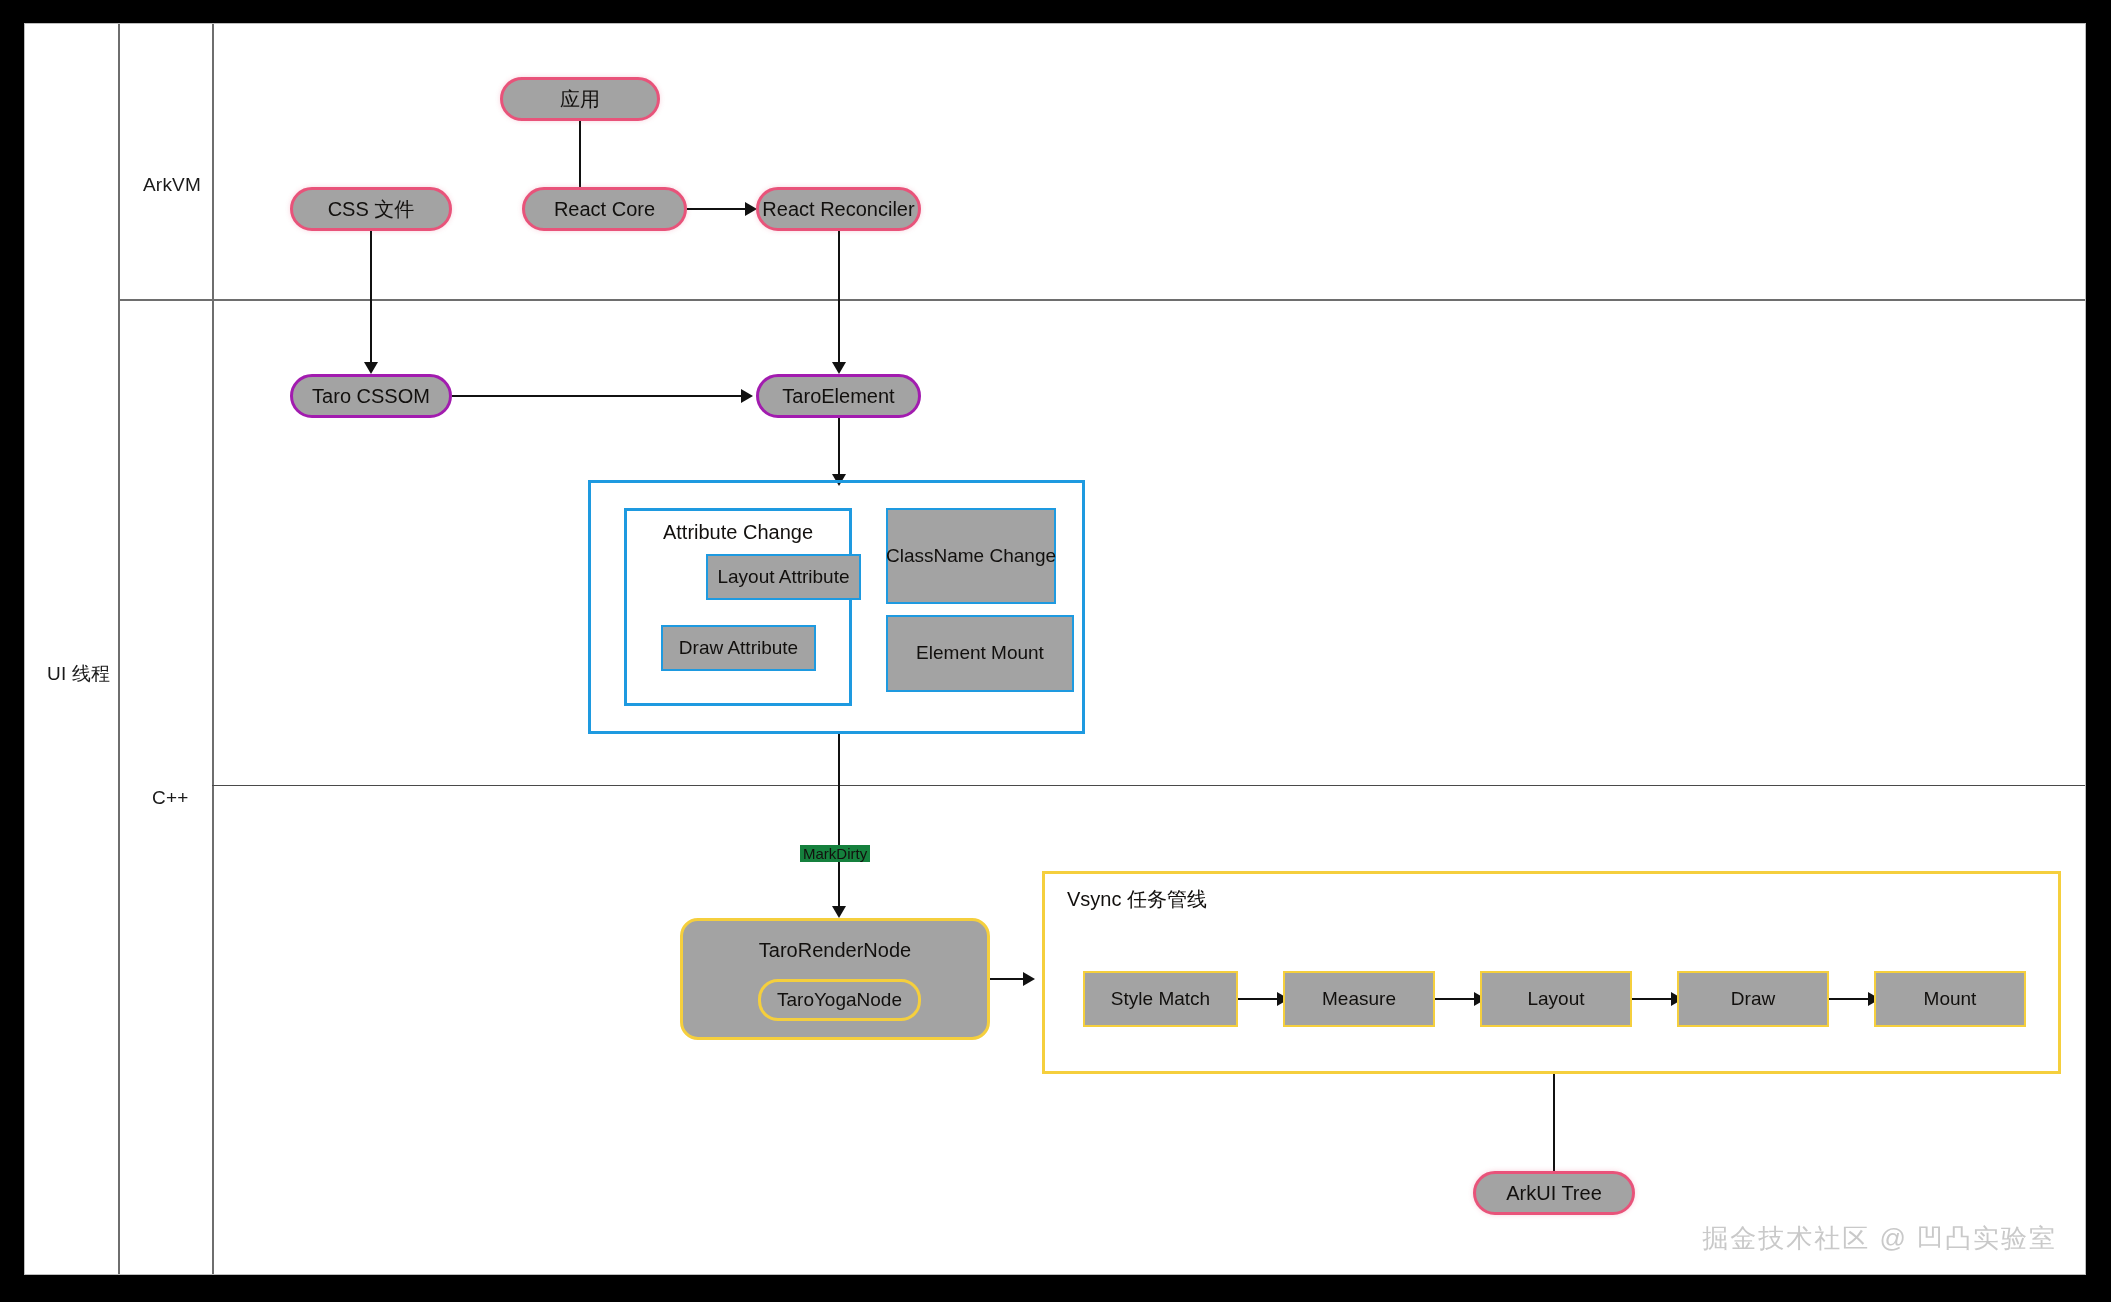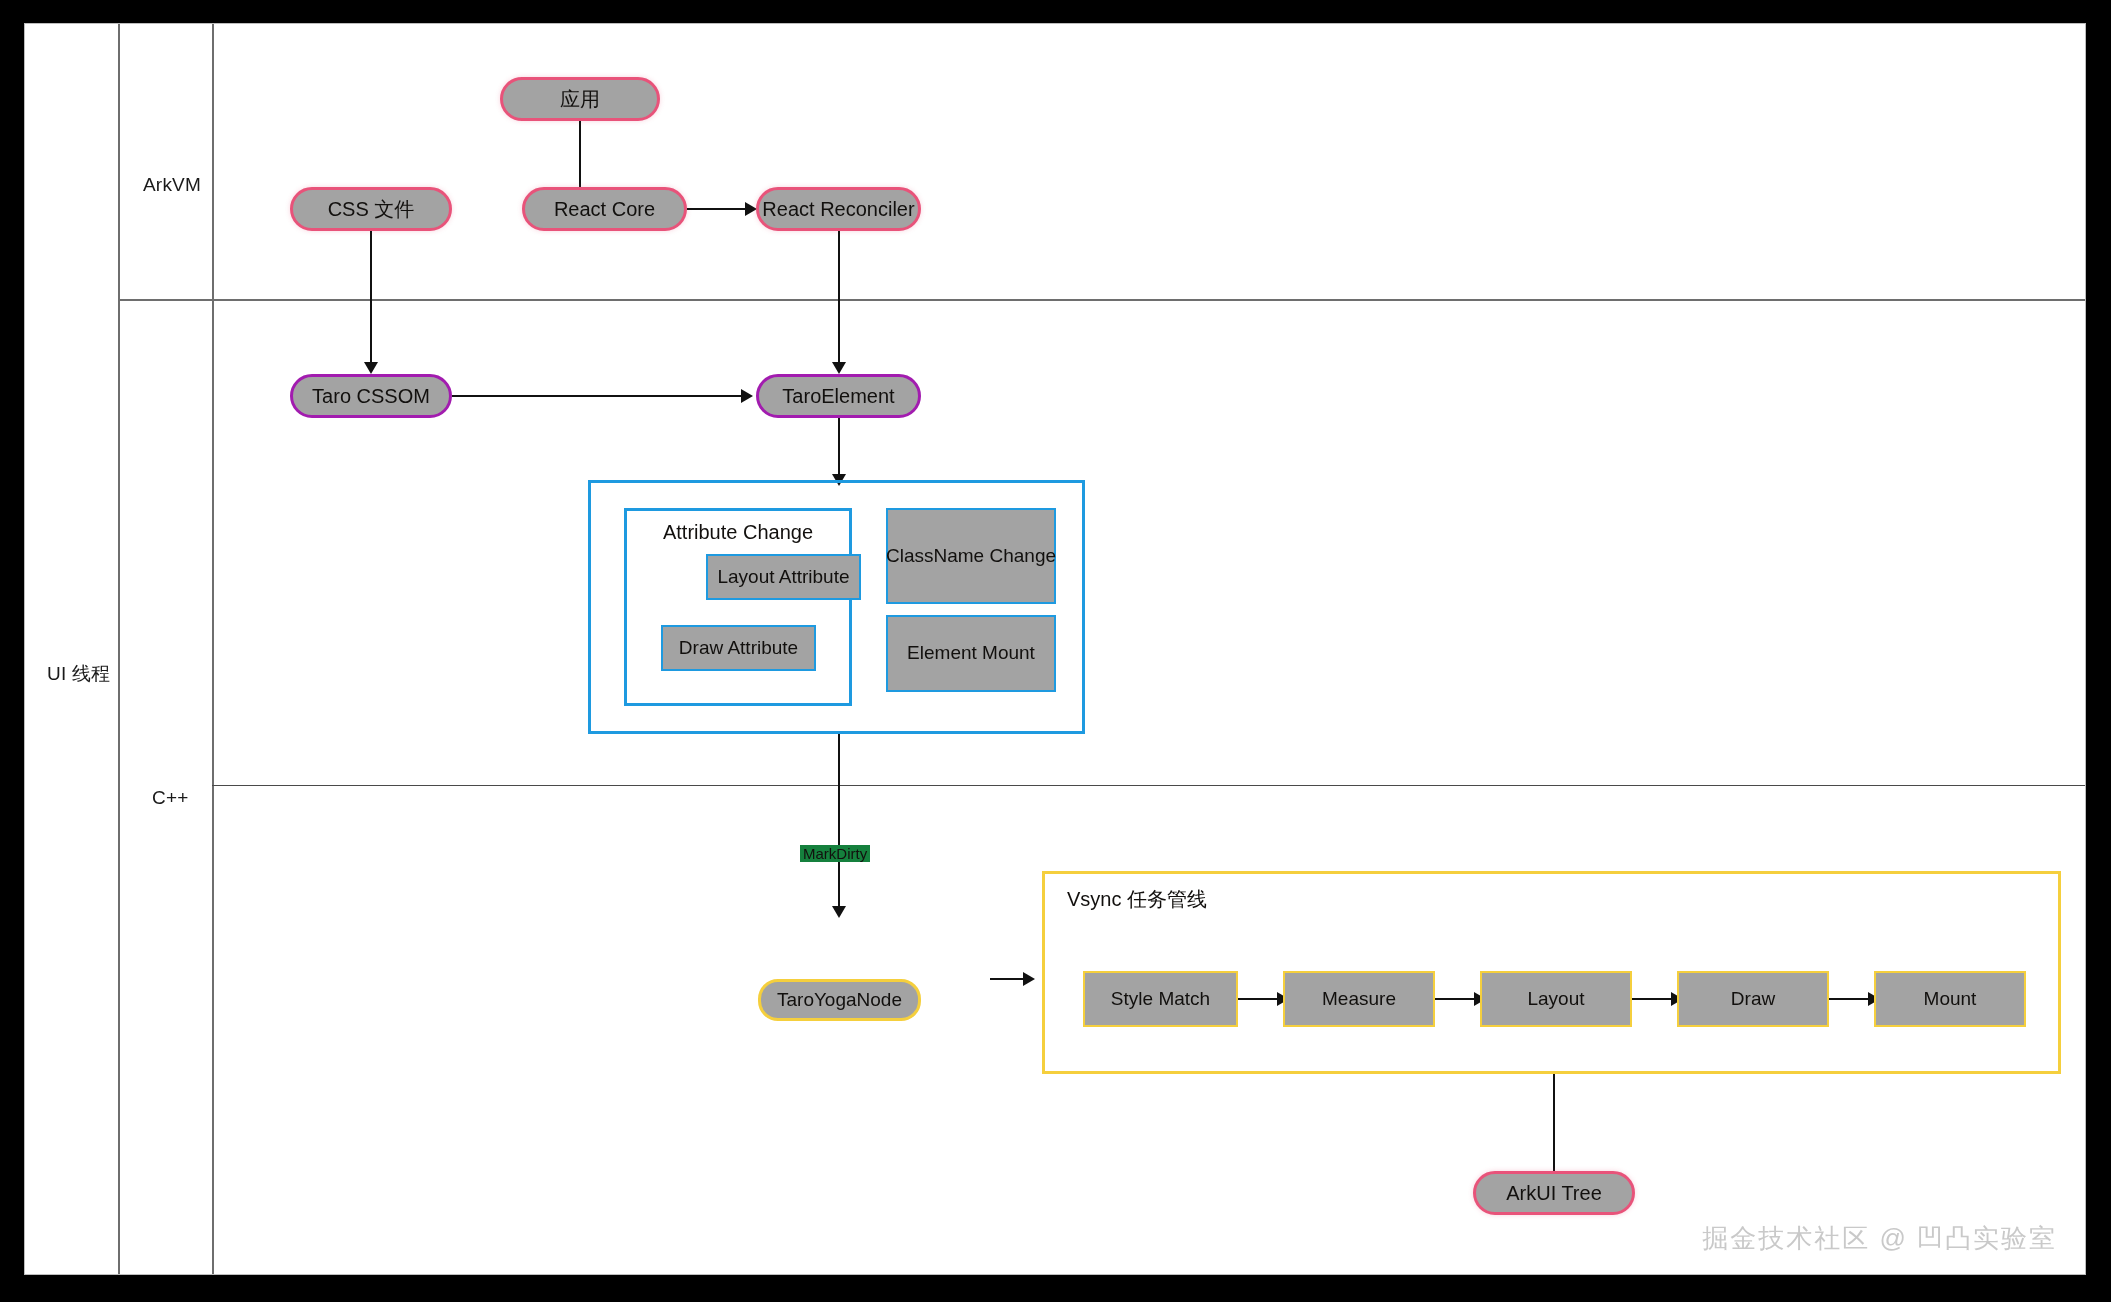--- a/index.html
+++ b/index.html
@@ -206,26 +206,29 @@
     <div class="group blue-inner" style="left:599px; top:484px; width:228px; height:198px;">
       <div class="group-title center" style="top:10px;">Attribute Change</div>
     </div>
 
     <div class="node blue-rect-thin" style="left:636px; top:530px; width:155px; height:46px; font-size:19px;margin-left:45px;">Layout Attribute</div>
 
     <div class="node blue-rect-thin" style="left:636px; top:601px; width:155px; height:46px; font-size:19px;">Draw Attribute</div>
 
     <div class="node blue-rect-thin" style="left:861px; top:484px; width:170px; height:96px; font-size:19px;">ClassName Change</div>
 
-    <div class="node blue-rect-thin" style="left:861px; top:591px; width:170px; height:77px; font-size:19px;">Element Mount</div>
+    <div class="node blue-rect-thin" style="left:861px; top:591px; width:188px; height:77px; font-size:19px;">Element Mount</div>
 
     <div class="conn v" style="left:813px; top:710px; height:178px;"></div>
     <div class="edge-label" style="left:775px; top:821px;">MarkDirty</div>
     <div class="arrowhead down" style="left:807px; top:882px;"></div>
 
+    <div class="node yellow" style="left:655px; top:894px; width:310px; height:122px; display:block;">
+      <div class="group-title center" style="top:17px;">TaroRenderNode</div>
+    </div>
 
     <div class="node yellow-pill" style="left:733px; top:955px; width:163px; height:42px; font-size:19px;">TaroYogaNode</div>
 
     <div class="conn h" style="left:965px; top:954px; width:38px;"></div>
     <div class="arrowhead right" style="left:998px; top:948px;"></div>
 
     <div class="group yellow-outer" style="left:1017px; top:847px; width:1019px; height:203px;">
       <div class="group-title" style="left:22px; top:12px;">Vsync 任务管线</div>
     </div>
 

